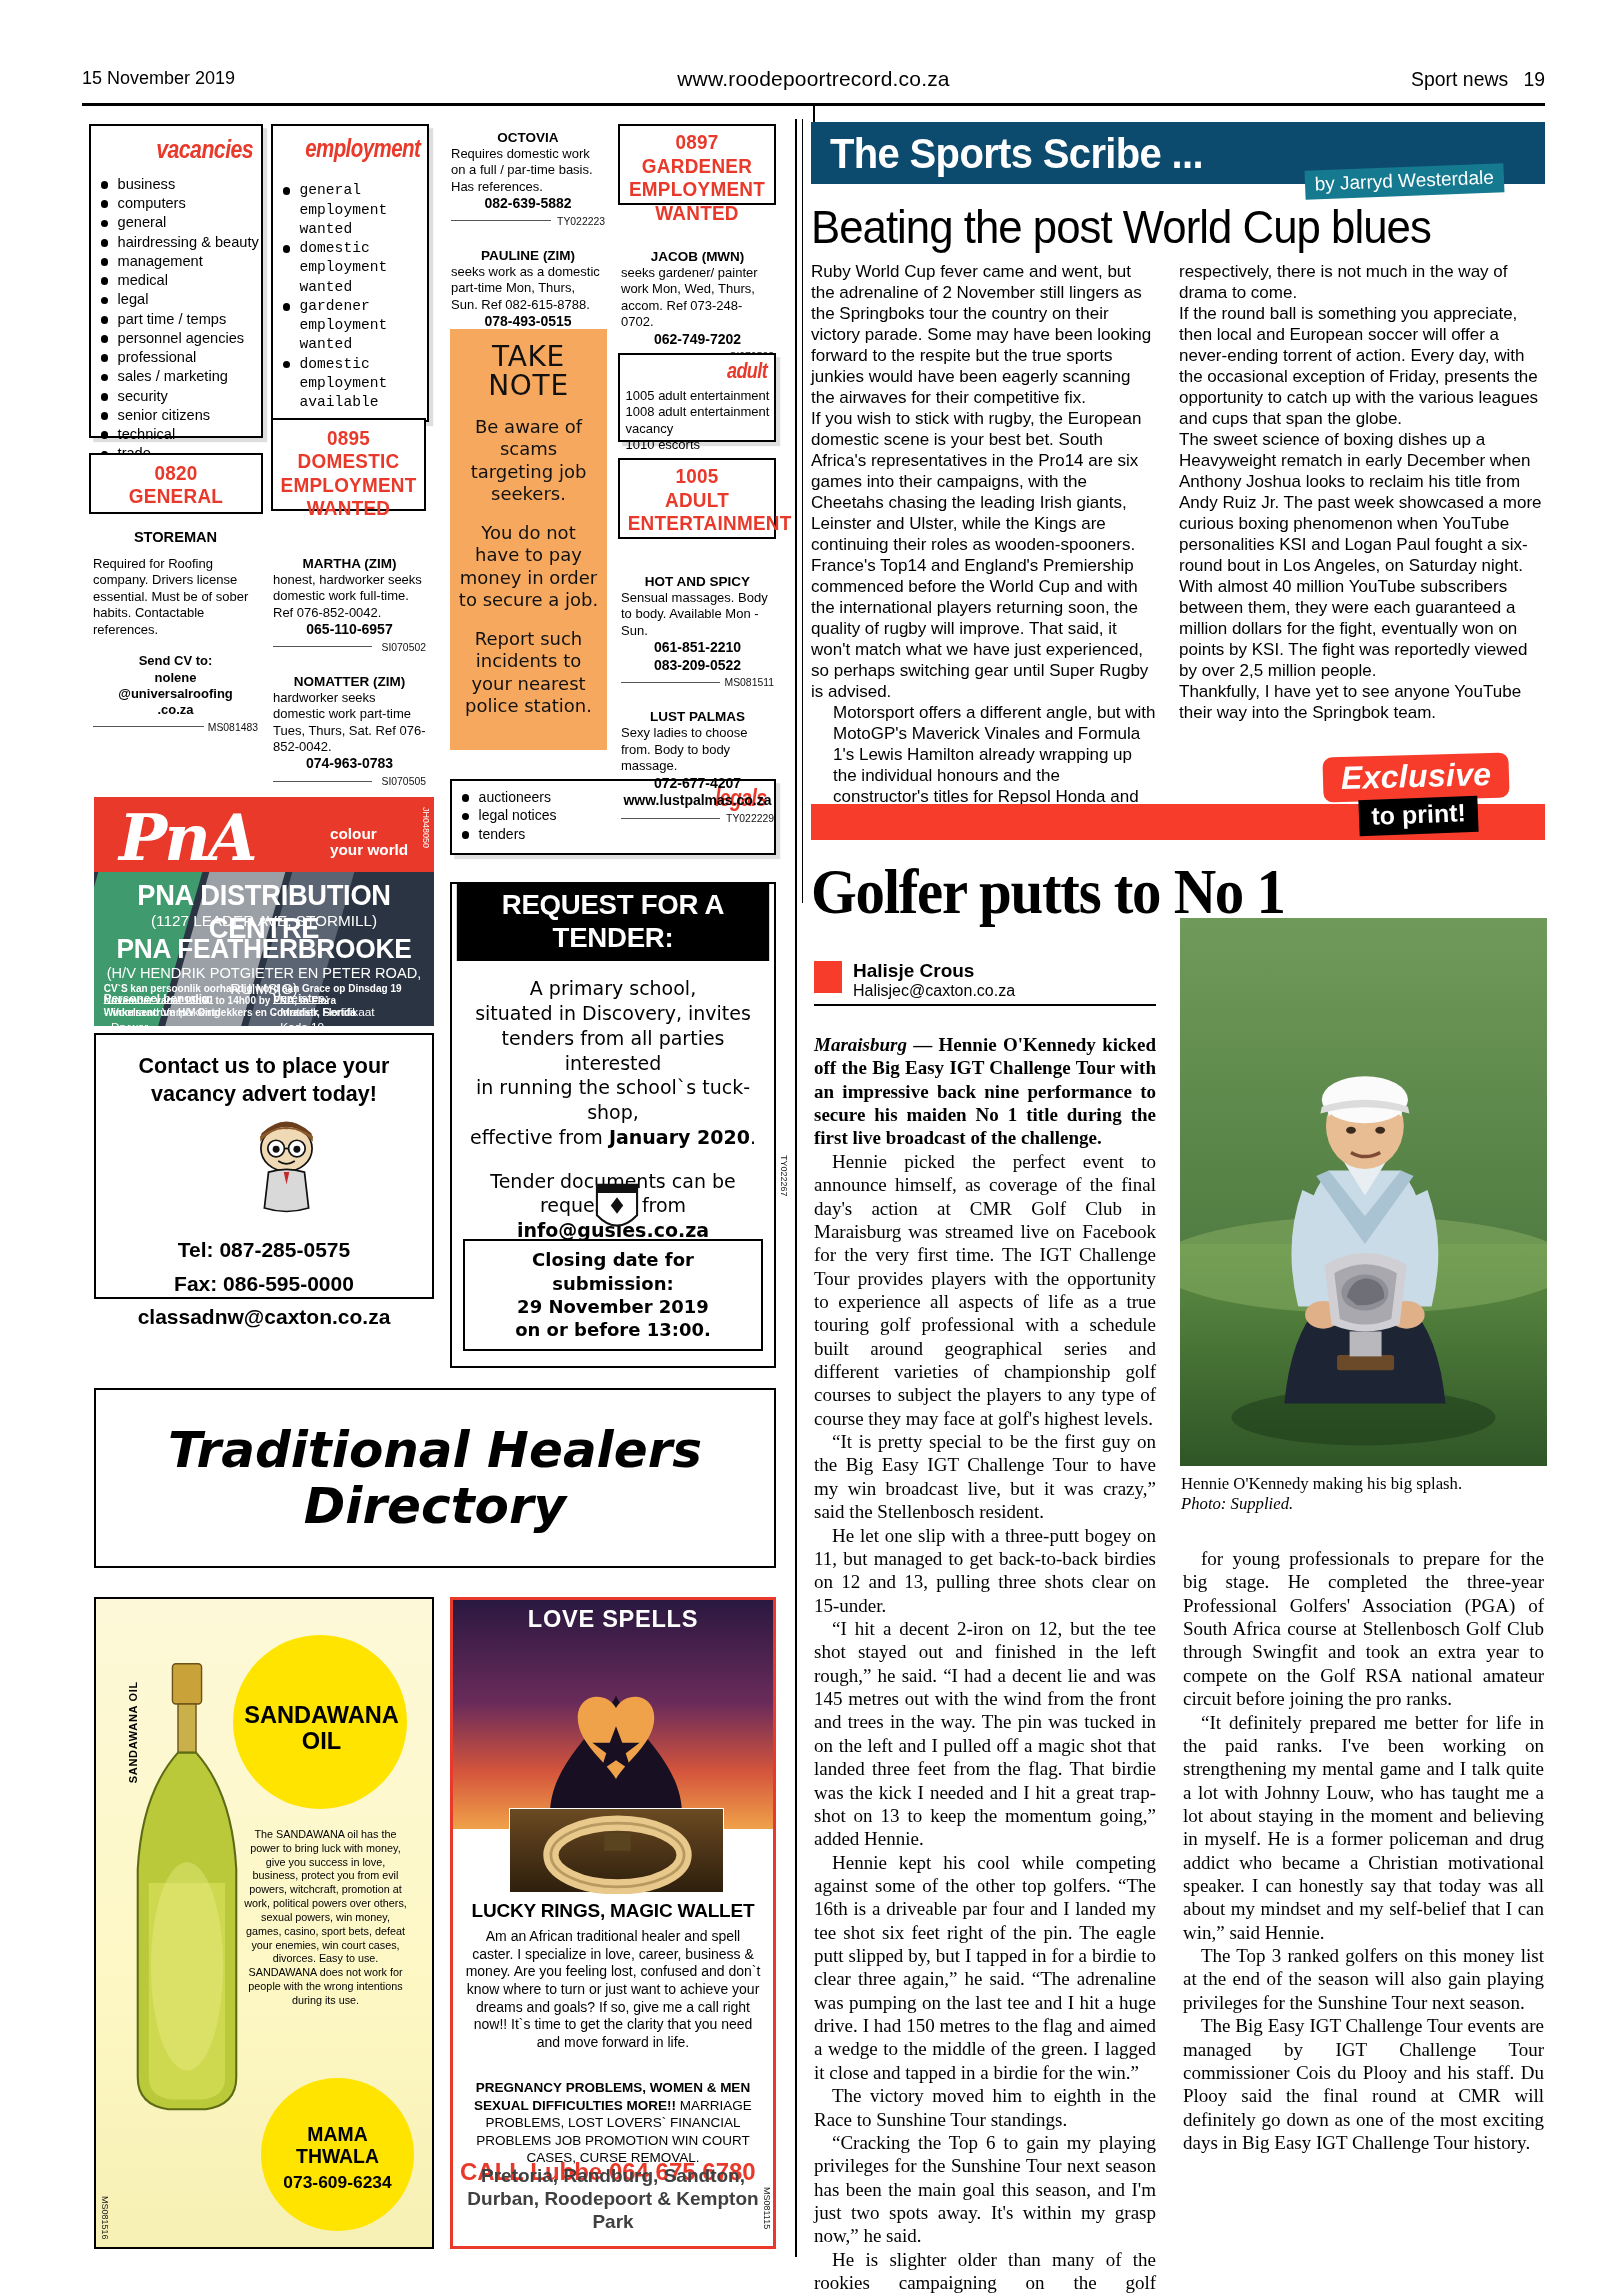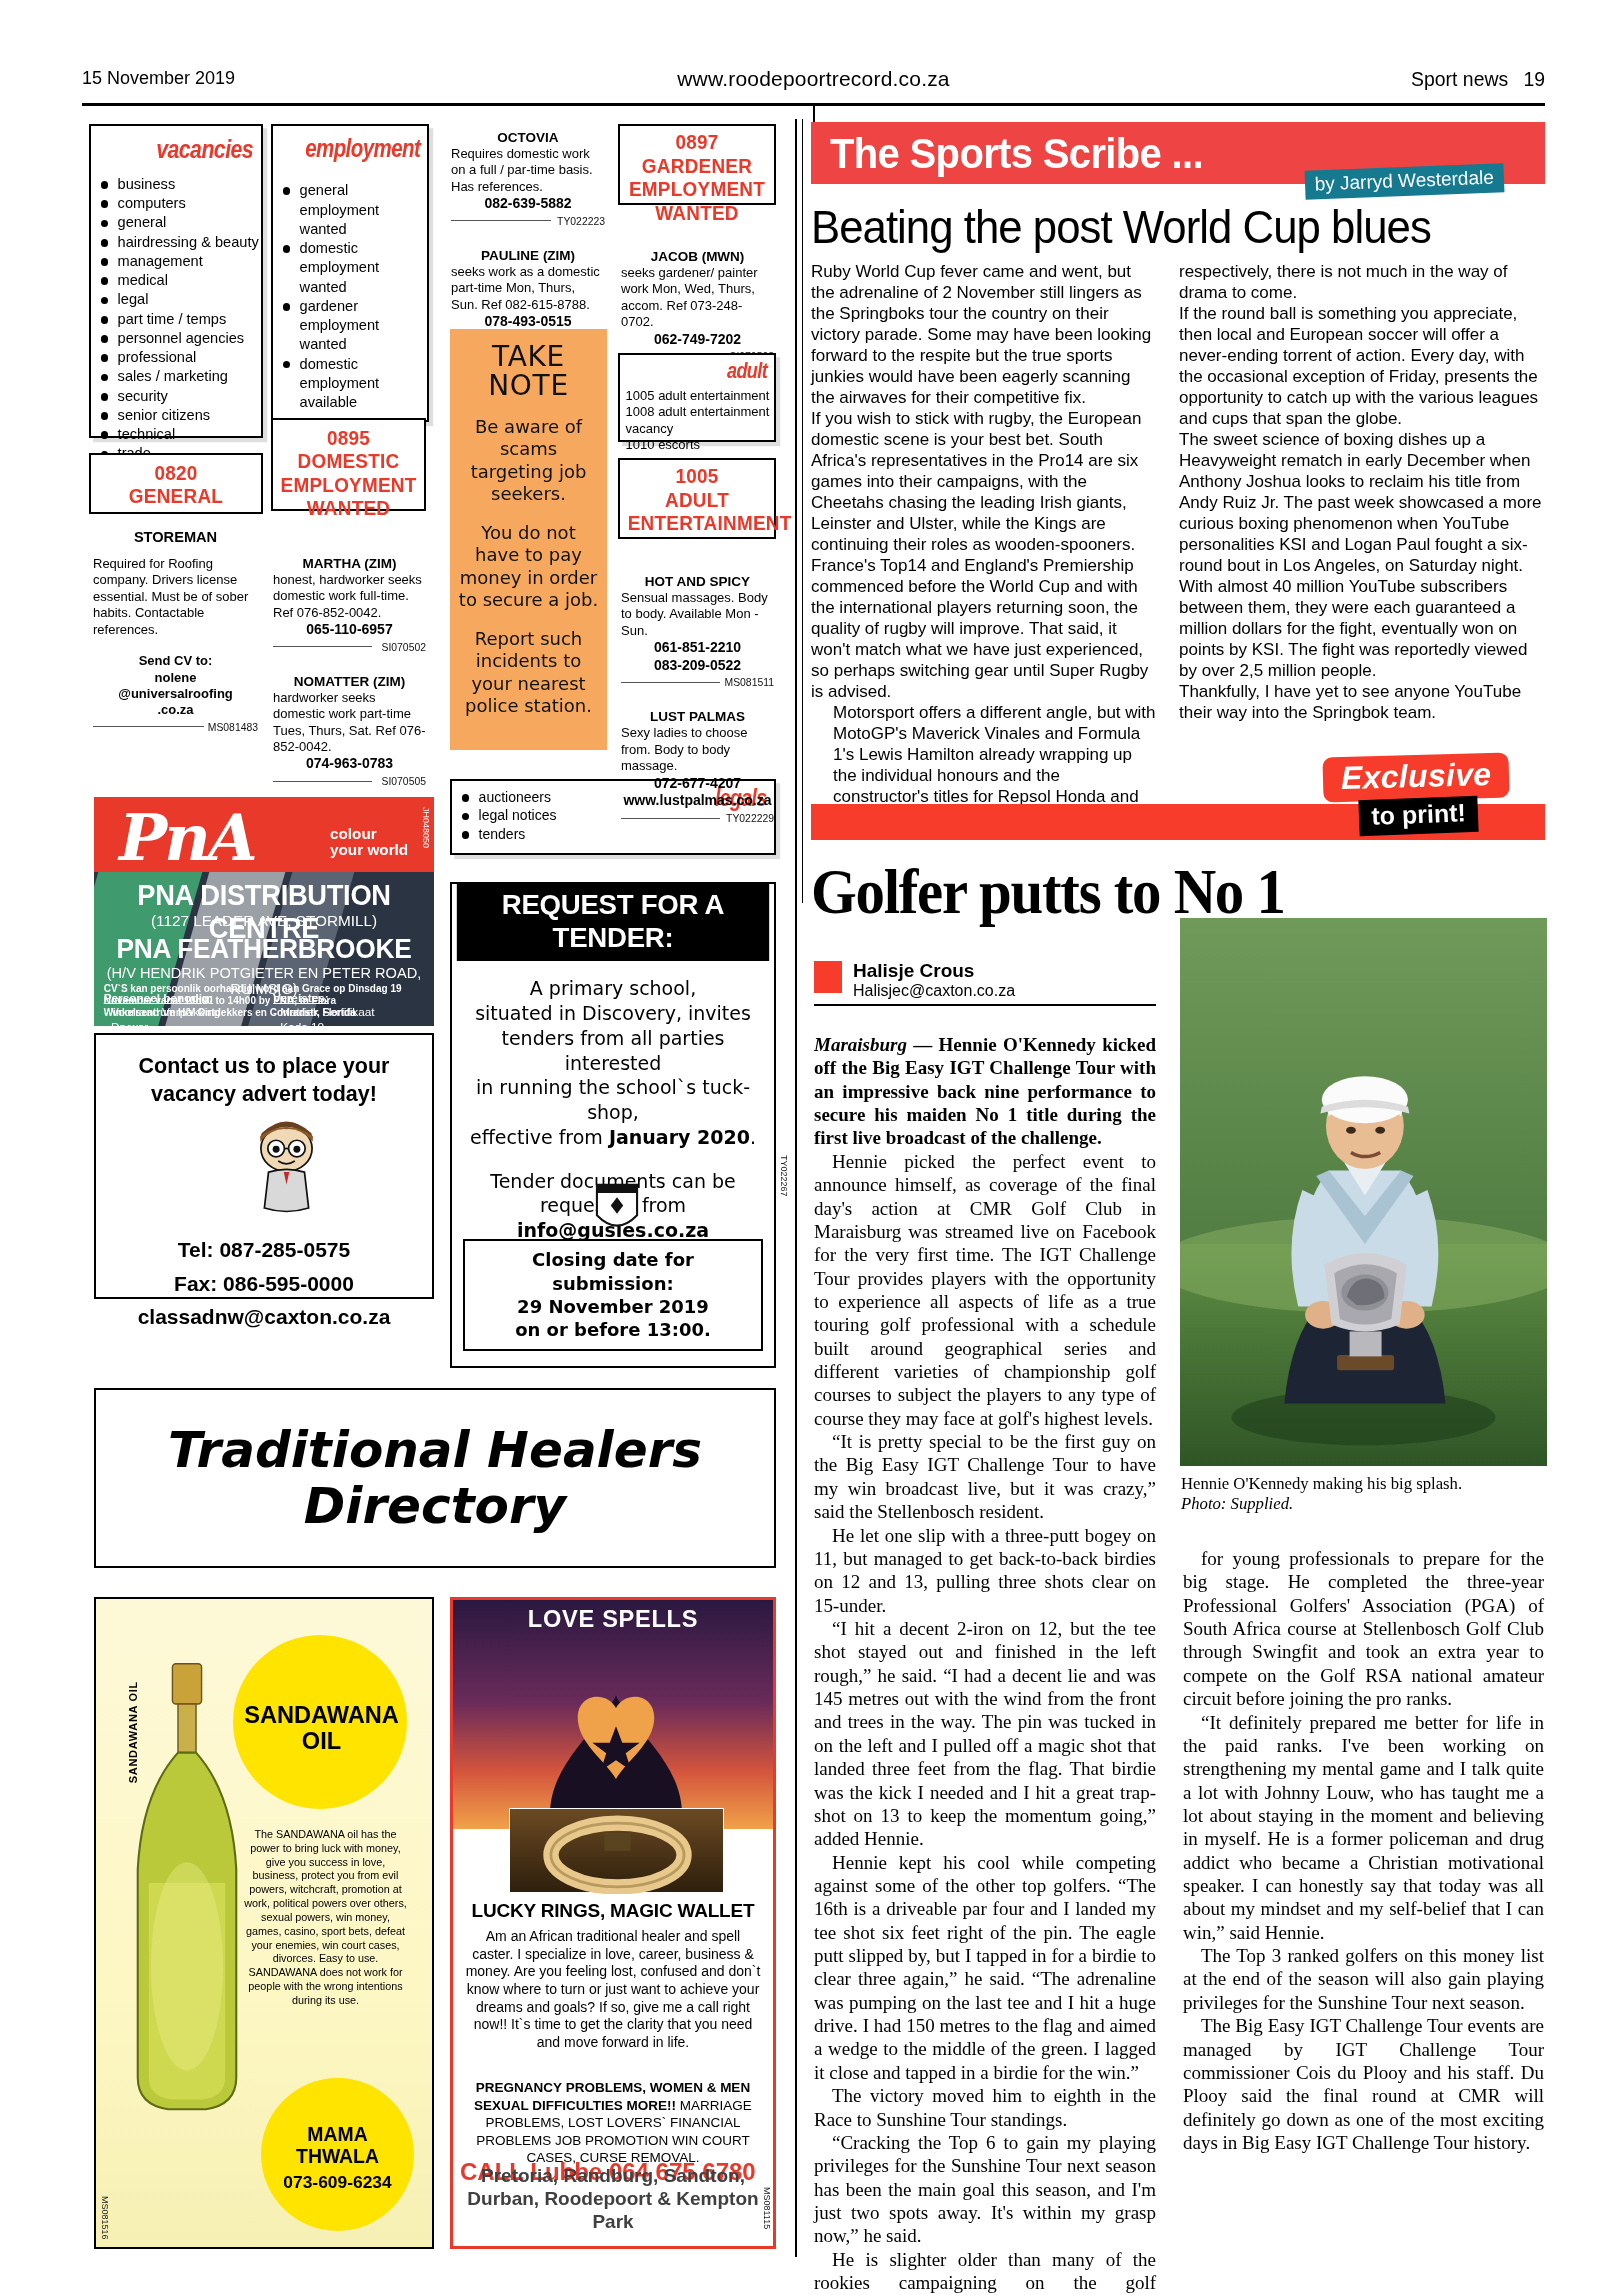--- a/index.html
+++ b/index.html
@@ -99,21 +99,21 @@
   .tenderbox { position:absolute; border:2.8px solid #000; background:#fff; }
   .tenderbox .tb-h { background:#000; color:#fff; font-weight:bold; font-size:28.5px; text-align:center; padding:4.2px 0 7px; letter-spacing:-0.3px; transform:scaleX(.97);}
   .tenderbox .tb-b { font-size:19px; text-align:center; line-height:1.3; padding:15.3px 11px 0; font-family:"DejaVu Sans", sans-serif;}
   .tenderbox .closing { border:2.1px solid #000; margin:0 11px; padding:7px 4.2px; text-align:center; font-weight:bold; font-size:18px; line-height:1.3; font-family:"DejaVu Sans", sans-serif;}
 
   
   .sandbox { position:absolute; border:2.1px solid #000; overflow:hidden; background:#fff; }
   .lovebox { position:absolute; border:3.5px solid #e8392a; overflow:hidden; background:#fff; }
 
   
-  .scribe-band { position:absolute; background:#ef4444; }
+  .scribe-band { position:absolute; background:#0c4a6e; }
   .scribe-band .t { position:absolute; left:19.4px; top:7px; color:#fff; font-weight:bold; font-size:43px; letter-spacing:-0.7px; transform:scaleX(.93); transform-origin:left center;}
   .byline-tag {
     position:absolute; background:#15798f; color:#fff;
     font-size:19px; padding:2.8px 9.7px 4.2px;
     transform: rotate(-2.2deg);
   }
   .headline1 { position:absolute; font-size:46px; letter-spacing:-1px; transform:scaleX(.95); transform-origin:left center; }
   .coltext { position:absolute; font-size:17px; line-height:1.235; text-align:left; }
 
   .exclusive-band { position:absolute; background:#f73c2b; }
@@ -207,21 +207,21 @@
       <div>.co.za</div>
     </div>
     <div class="refline">
         <span class="ln"></span>
         <span class="cd">MS081483</span>
       </div>
   </div>
 
   <div class="cbox" style="left:271px; top:124px; width:158px; height:298px;">
     <div class="cat-title" style="font-size:25px; padding:8.3px 8.3px 0 0;">employment</div>
-    <ul class="cat-list" id="employment-list" style="margin:18px 0 0 5.6px; font-size:14.6px;">
+    <ul class="cat-list" id="employment-list" style="margin:18px 0 0 5.6px; font-size:14.6px;font-family:Liberation Mono, monospace;">
         <li>general employment wanted</li>
         <li>domestic employment wanted</li>
         <li>gardener employment wanted</li>
         <li>domestic employment available</li>
       </ul>
   </div>
 
   <div class="cbox" style="left:271px; top:418px; width:155px; height:93px; box-shadow:none;">
     <div class="redhead" style="font-size:21px; padding-top:5.6px;">
       <div>0895</div>

